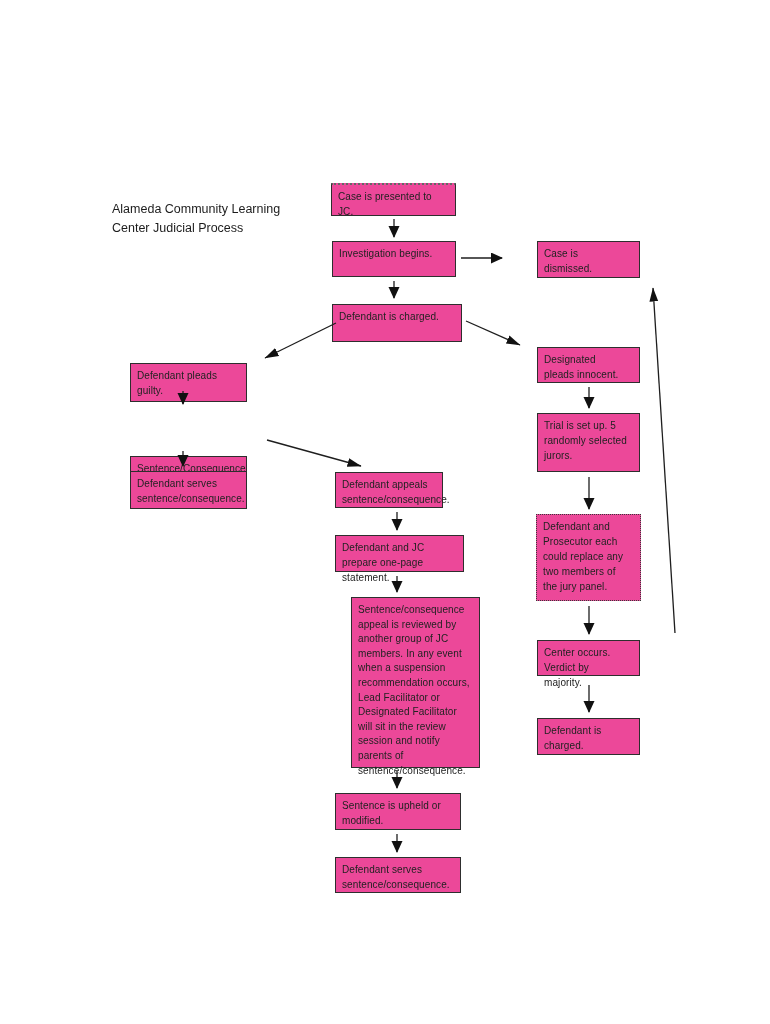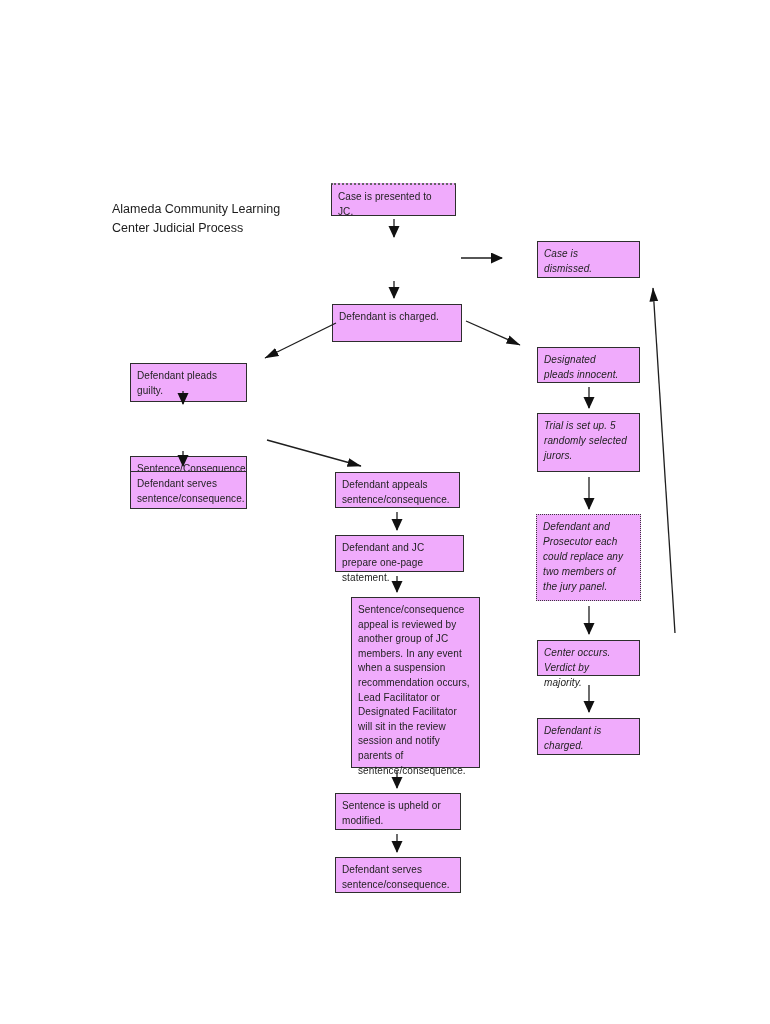--- a/index.html
+++ b/index.html
@@ -9,31 +9,31 @@
     height: 1024px;
     background: #ffffff;
     font-family: "Liberation Sans", "DejaVu Sans", sans-serif;
     color: #222;
     overflow: hidden;
   }
   .node {
     position: absolute;
     box-sizing: border-box;
     border: 1.7px solid #2e2e2e;
-    background: #f0abfc;
+    background: #ec4899;
     font-size: 10px;
     line-height: 15px;
     color: #222;
     padding: 4px 7px 2px 6px;
     letter-spacing: 0.1px;
   }
   .node.dotted { border: 1.7px dotted #3a3a3a; }
   .node.dotted-top { border-top: 2px dotted #666; }
   .node.big { line-height: 14.6px; padding-top: 5px; }
-  .node.narrow { padding-right: 12px; font-style: italic; }
+  .node.narrow { padding-right: 12px; }
   #diagram-title {
     position: absolute;
     left: 112px; top: 200px; width: 230px;
     font-size: 12.5px;
     line-height: 18.5px;
     color: #1c1c1c;
   }
   svg.arrows {
     position: absolute;
     left: 0; top: 0;
@@ -47,20 +47,21 @@
 
 <div id="page">
 
   <div id="diagram-title">
     <div>Alameda Community Learning</div>
     <div>Center Judicial Process</div>
   </div>
 
   <div class="node dotted-top" style="left:331px; top:183px; width:125px; height:33px;">Case is presented to JC.</div>
 
+  <div class="node" style="left:332px; top:241px; width:124px; height:36px;">Investigation begins.</div>
 
   <div class="node narrow" style="left:537px; top:241px; width:103px; height:37px;">Case is dismissed.</div>
 
   <div class="node" style="left:332px; top:304px; width:130px; height:38px;">Defendant is charged.</div>
 
   <div class="node" style="left:130px; top:349px; width:117px; height:39px;margin-top:14px;">Defendant pleads guilty.</div>
 
   <div class="node" style="left:130px; top:408px; width:117px; height:39px;margin-top:48px;">Sentence/Consequence is given by JC.</div>
 
   <div class="node" style="left:130px; top:471px; width:117px; height:38px;">Defendant serves sentence/consequence.</div>
@@ -68,21 +69,21 @@
   <div class="node narrow" style="left:537px; top:347px; width:103px; height:36px;">Designated pleads innocent.</div>
 
   <div class="node narrow" style="left:537px; top:413px; width:103px; height:59px;">Trial is set up. 5 randomly selected jurors.</div>
 
   <div class="node dotted narrow" style="left:536px; top:514px; width:105px; height:87px;">Defendant and Prosecutor each could replace any two members of the jury panel.</div>
 
   <div class="node narrow" style="left:537px; top:640px; width:103px; height:36px;">Center occurs. Verdict by majority.</div>
 
   <div class="node narrow" style="left:537px; top:718px; width:103px; height:37px;">Defendant is charged.</div>
 
-  <div class="node" style="left:335px; top:472px; width:125px; height:36px;">Defendant appeals sentence/consequence.</div>
+  <div class="node" style="left:335px; top:472px; width:108px; height:36px;">Defendant appeals sentence/consequence.</div>
 
   <div class="node" style="left:335px; top:535px; width:129px; height:37px;">Defendant and JC prepare one-page statement.</div>
 
   <div class="node big" style="left:351px; top:597px; width:129px; height:171px;">Sentence/consequence appeal is reviewed by another group of JC members. In any event when a suspension recommendation occurs, Lead Facilitator or Designated Facilitator will sit in the review session and notify parents of sentence/consequence.</div>
 
   <div class="node" style="left:335px; top:793px; width:126px; height:37px;">Sentence is upheld or modified.</div>
 
   <div class="node" style="left:335px; top:857px; width:126px; height:36px;">Defendant serves sentence/consequence.</div>
 
   <svg class="arrows" viewBox="0 0 770 1024" xmlns="http://www.w3.org/2000/svg">

